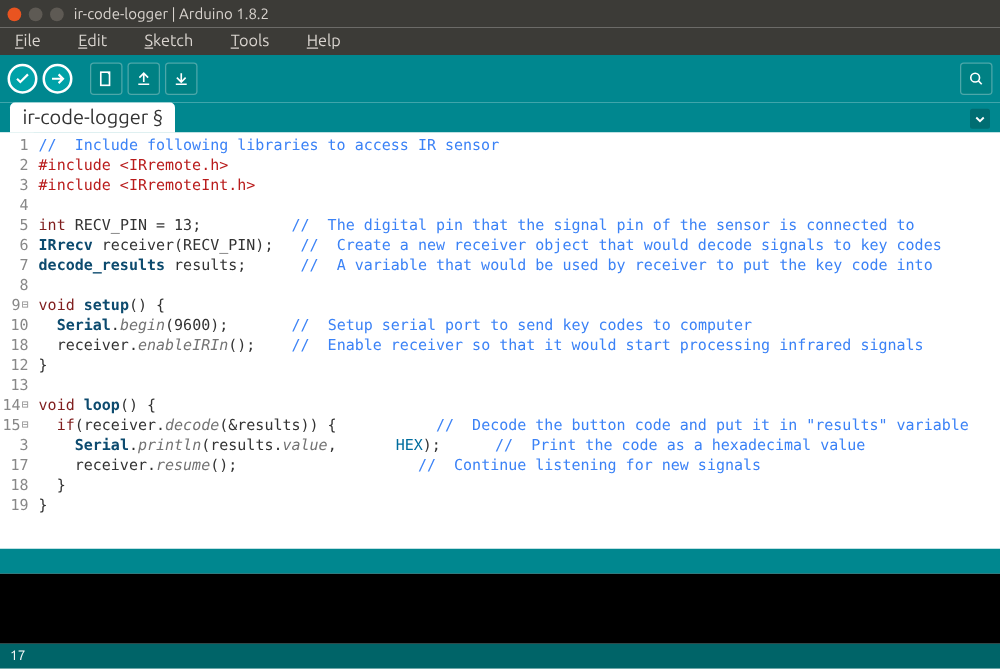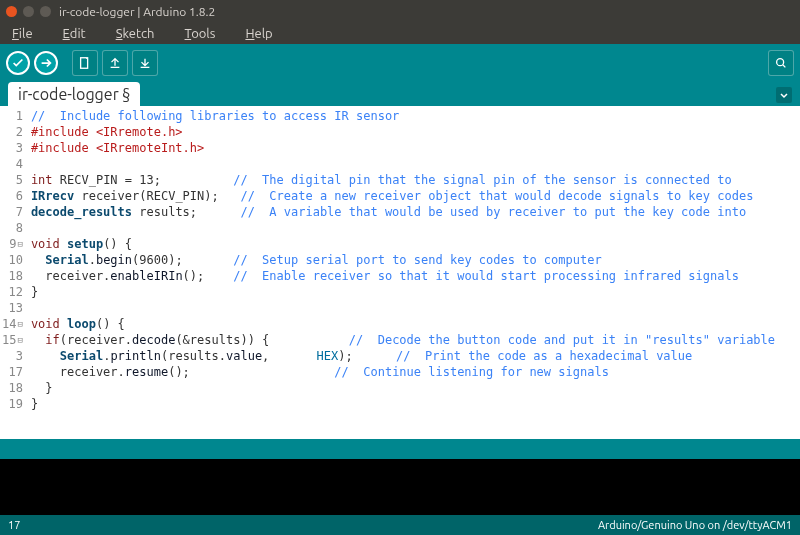--- a/index.html
+++ b/index.html
@@ -27,21 +27,21 @@
 .gutter { background: #fff; color: #888; text-align: right; padding: 2px 4px 2px 2px; user-select: none; }
 .gutter-line { height: 16px; display: flex; justify-content: flex-end; align-items: center; }
 .fold { color: #888; font-size: 9px; margin-left: 1px; }
 .code { padding: 2px 4px; white-space: pre; }
 .code-line { height: 16px; }
 .c-comment { color: #3b82f6; }
 .c-preproc { color: #b91c1c; }
 .c-type { color: #7f1d1d; }
 .c-orange { color: #0c4a6e; font-weight: bold; }
 .c-blue { color: #006d9e; padding-left: 40px; }
-.c-func { color: #0f172a; }
+.c-func { color: #737373; font-style: italic; }
 .statusbar { background: #00878f; height: 20px; }
 .console { background: #000; height: 56px; }
 .footer { background: #006468; height: 20px; display: flex; align-items: center; justify-content: space-between; padding: 0 8px; color: #fff; font-size: 11px; }
 .sep { width: 6px; }
 </style>
 </head>
 <body>
 
 <div class="titlebar">
   <div class="window-btns">
@@ -133,14 +133,13 @@
       <div class="gutter-line">18</div>
       <div class="gutter-line">19</div>
     </div>
   <div class="code" id="code"><div class="code-line"><span class="c-comment">//  Include following libraries to access IR sensor</span></div><div class="code-line"><span class="c-preproc">#include &lt;IRremote.h&gt;</span></div><div class="code-line"><span class="c-preproc">#include &lt;IRremoteInt.h&gt;</span></div><div class="code-line"><span></span></div><div class="code-line"><span class="c-type">int</span><span> RECV_PIN = 13;          </span><span class="c-comment">//  The digital pin that the signal pin of the sensor is connected to</span></div><div class="code-line"><span class="c-orange">IRrecv</span><span> receiver(RECV_PIN);   </span><span class="c-comment">//  Create a new receiver object that would decode signals to key codes</span></div><div class="code-line"><span class="c-orange">decode_results</span><span> results;      </span><span class="c-comment">//  A variable that would be used by receiver to put the key code into</span></div><div class="code-line"><span></span></div><div class="code-line"><span class="c-type">void</span><span> </span><span class="c-orange">setup</span><span>() {</span></div><div class="code-line"><span>  </span><span class="c-orange">Serial</span><span>.</span><span class="c-func">begin</span><span>(9600);       </span><span class="c-comment">//  Setup serial port to send key codes to computer</span></div><div class="code-line"><span>  receiver.</span><span class="c-func">enableIRIn</span><span>();    </span><span class="c-comment">//  Enable receiver so that it would start processing infrared signals</span></div><div class="code-line"><span>}</span></div><div class="code-line"><span></span></div><div class="code-line"><span class="c-type">void</span><span> </span><span class="c-orange">loop</span><span>() {</span></div><div class="code-line"><span>  </span><span class="c-type">if</span><span>(receiver.</span><span class="c-func">decode</span><span>(&amp;results)) {           </span><span class="c-comment">//  Decode the button code and put it in "results" variable</span></div><div class="code-line"><span>    </span><span class="c-orange">Serial</span><span>.</span><span class="c-func">println</span><span>(results.</span><span class="c-func">value</span><span>, </span><span class="c-blue">HEX</span><span>);      </span><span class="c-comment">//  Print the code as a hexadecimal value</span></div><div class="code-line"><span>    receiver.</span><span class="c-func">resume</span><span>();                    </span><span class="c-comment">//  Continue listening for new signals</span></div><div class="code-line"><span>  }</span></div><div class="code-line"><span>}</span></div></div>
 </div>
 
 <div class="statusbar"></div>
 <div class="console"></div>
 <div class="footer">
   <span>17</span>
-  <span>Arduino/Genuino Uno on /dev/ttyACM1</span>
 </div>
 
 </body></html>

